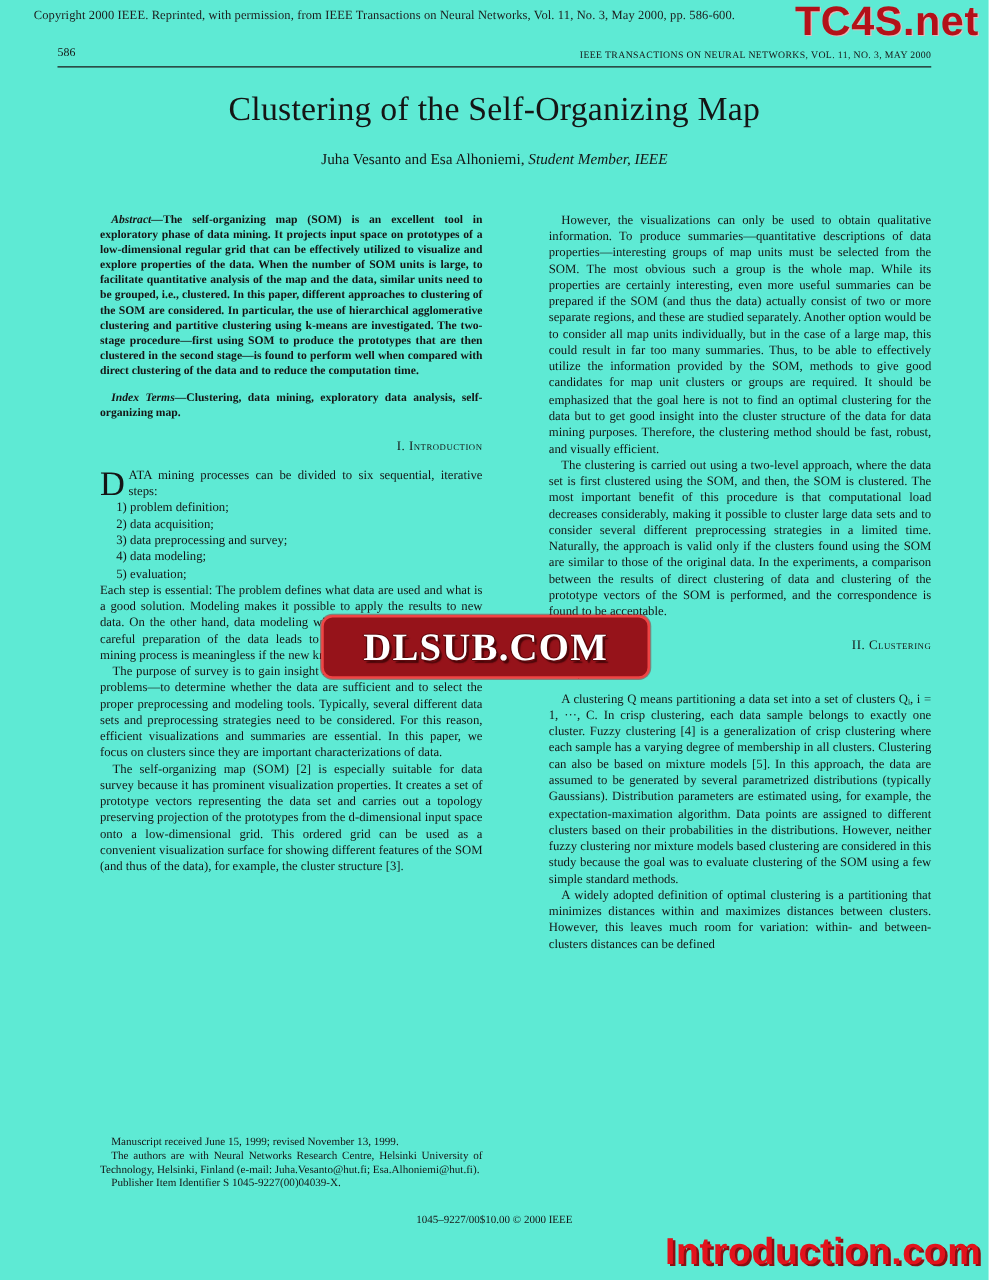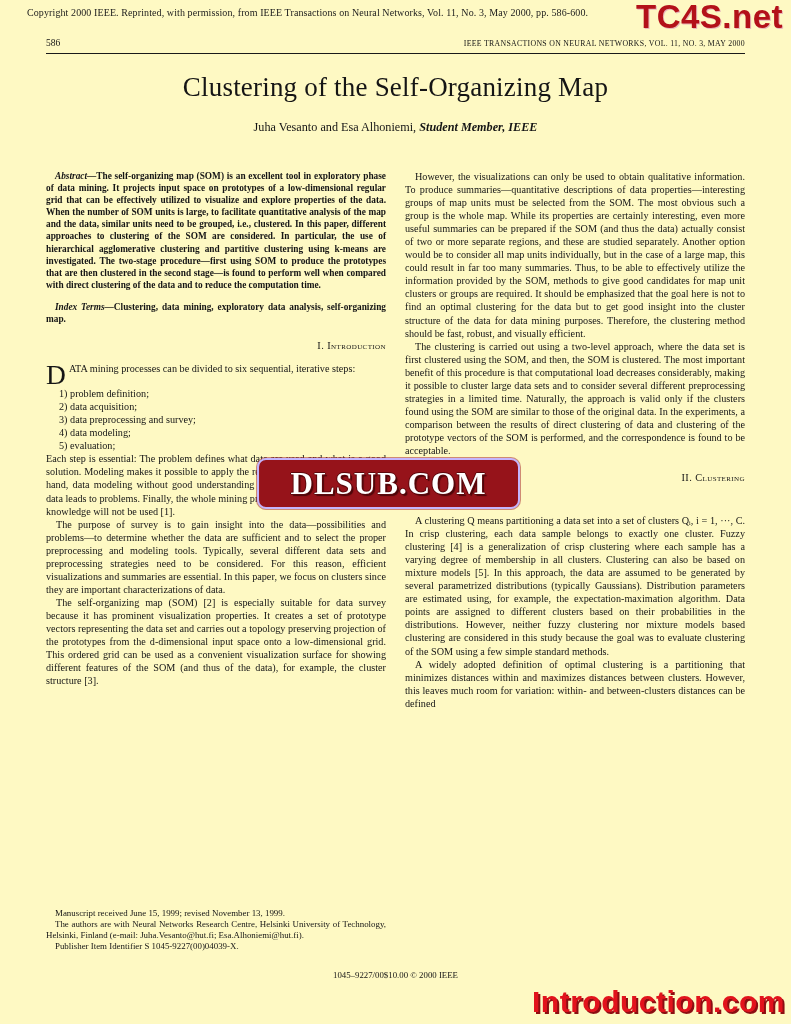--- a/index.html
+++ b/index.html
@@ -1,20 +1,20 @@
 <!DOCTYPE html>
 <html><head>
 <meta charset="utf-8">
 <style>
   * { margin:0; padding:0; box-sizing:border-box; }
   html,body { background:#ffffff; }
   .page {
     position:relative;
     width:791px; height:1024px;
-    background:#fef9c3;
+    background:#5eead4;
     color:#151515;
     font-family:"Liberation Serif", "DejaVu Serif", serif;
     overflow:hidden;
     margin:0 auto;
   }
   .stamp {
     position:absolute; top:7px; left:27px;
     font-size:10px; letter-spacing:0.1px; color:#1c1c1c;
     font-family:"Liberation Serif", serif;
   }
@@ -37,27 +37,27 @@
   }
   .title {
     position:absolute; top:72px; left:0; right:0;
     text-align:center; font-weight:normal;
     font-size:27px; letter-spacing:0.2px;
   }
   .byline {
     position:absolute; top:120px; left:0; right:0;
     text-align:center; font-size:12.2px;
   }
-  .italic { font-style:italic;font-weight:bold; }
+  .italic { font-style:italic; }
   .columns {
     position:absolute; top:170px; left:46px;
     width:699px;
     display:flex; gap:19px;
   }
-  .col { width:340px; }
+  .col { width:340px;margin-left:34px; }
   .col-left { display:flex; flex-direction:column; min-height:782px; }
   p.abstract, p.index-terms {
     font-size:9.3px; line-height:12.1px; font-weight:bold;
     text-align:justify; text-indent:9px;
   }
   .abs-label { font-style:italic; }
   p.index-terms { margin-top:10px; }
   .it-label { font-style:italic; }
   h2.sec-heading {
     font-size:10.4px; font-weight:normal; text-align:right;
@@ -84,24 +84,24 @@
   .footnotes { margin-top:auto; padding-top:14px; }
   .footnote {
     font-size:8.9px; line-height:10.9px;
     text-align:justify; text-indent:9px;
   }
   .footer-line {
     position:absolute; bottom:44px; left:0; right:0;
     text-align:center; font-size:8.8px;
   }
   .wm-center {
-    position:absolute; left:257px; top:458px;
+    position:absolute; left:257px; top:492px;
     width:263px; height:51px;
     background:#96131a;
-    border:2px solid #c4b5fd;
+    border:2px solid #ef4444;
     border-radius:9px;
     display:flex; align-items:center; justify-content:center;
     box-shadow:0 0 0 1px rgba(160,30,35,0.5);
   }
   .wm-center span {
     color:#ffffff; font-weight:bold; font-size:31px; letter-spacing:1px;
     font-family:"Liberation Serif", serif;
     text-shadow:1px 0 #5c090d, -1px 0 #5c090d, 0 1px #5c090d, 0 -1px #5c090d, 2px 2px 1px #4a0609;
   }
   .wm-bottom-right {

